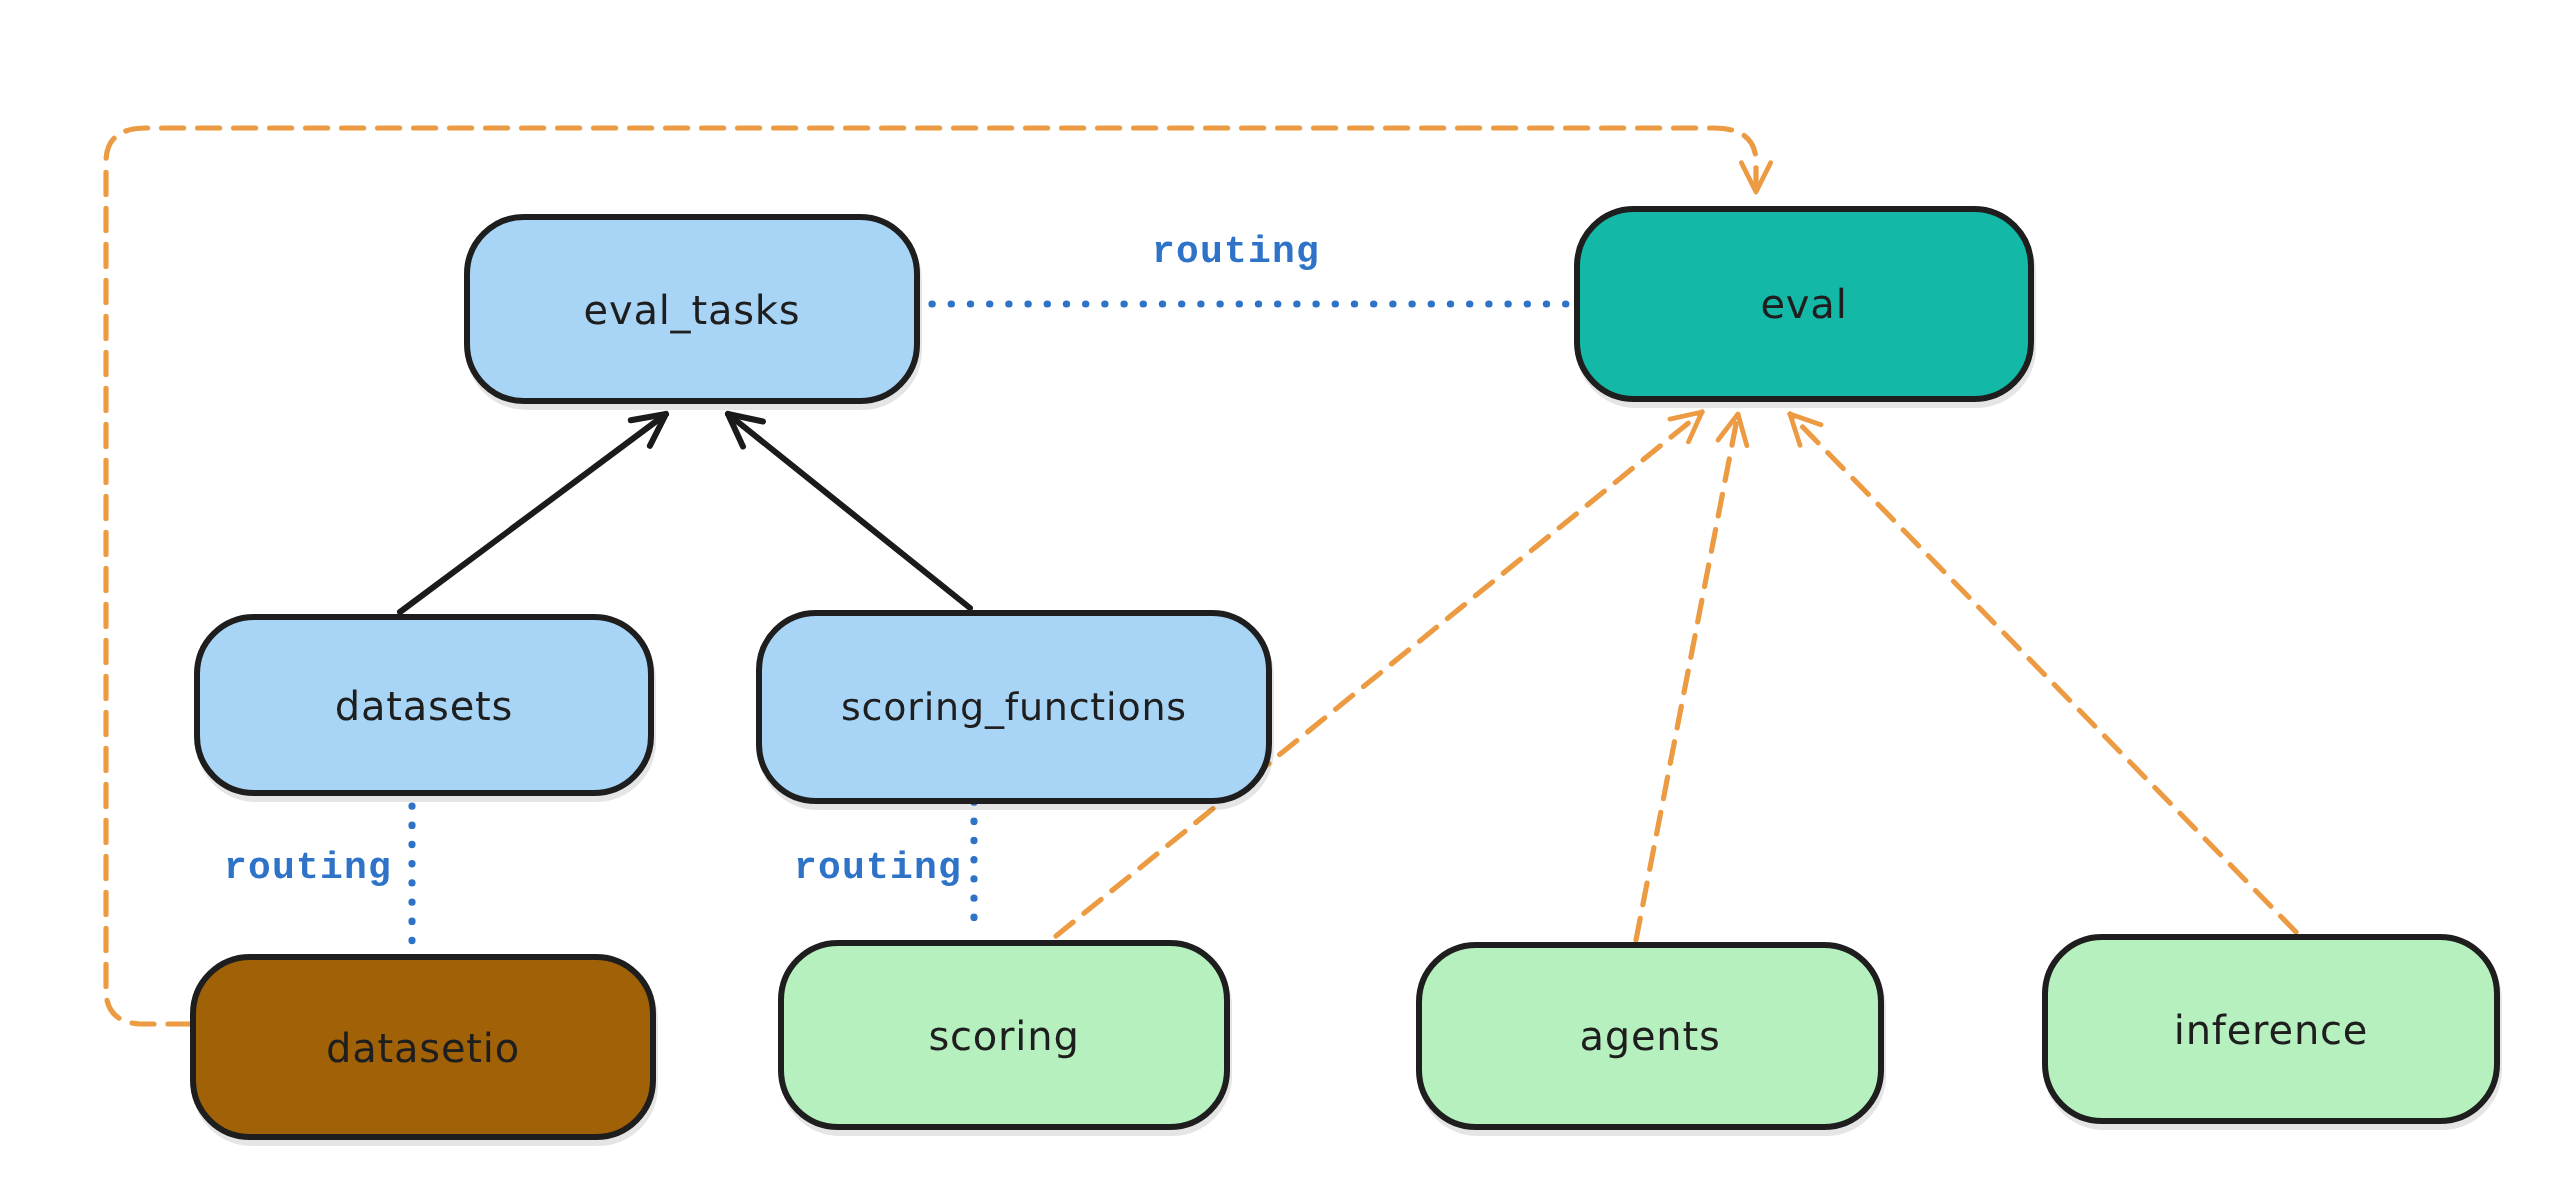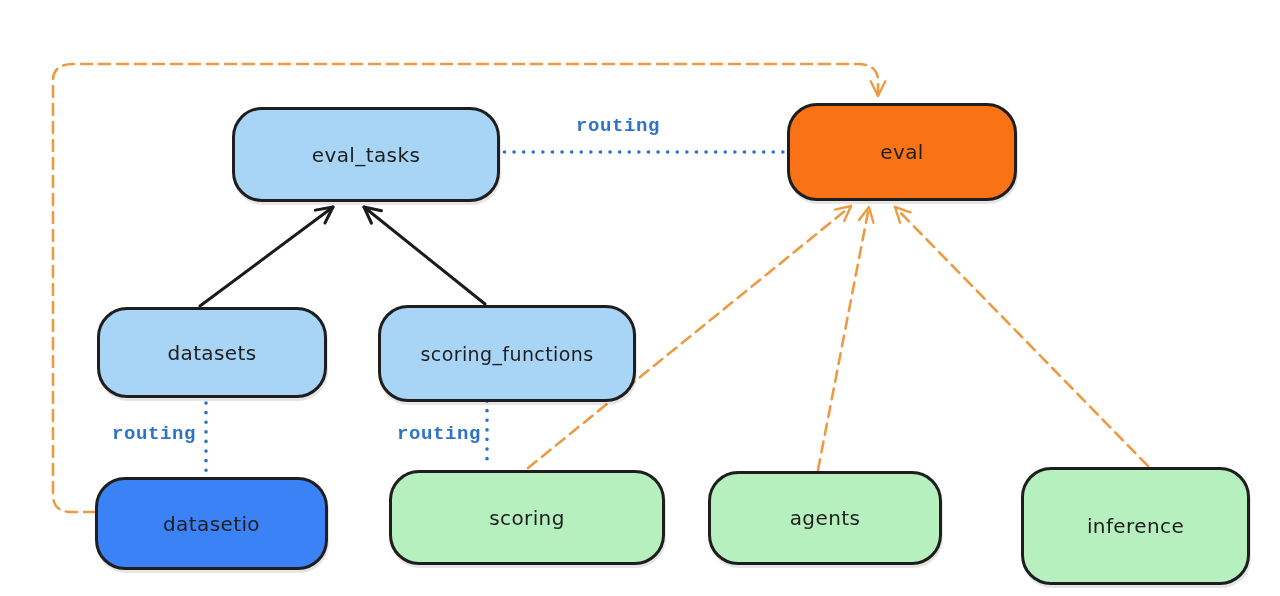--- a/index.html
+++ b/index.html
@@ -19,28 +19,28 @@
   .edge-layer{position:absolute;left:0;top:0;width:1280px;height:596px;}
   .node{
     position:absolute;border:3px solid var(--ink);border-radius:30px;
     display:flex;align-items:center;justify-content:center;
     color:var(--ink);font-size:20px;letter-spacing:0.4px;
     box-shadow:1px 3px 0 rgba(0,0,0,0.10);
     box-sizing:border-box;
   }
   .node span{white-space:nowrap;}
   
-  .n-eval-tasks        {left:232px;top:107px;width:268px;height:95px;}
+  .n-eval-tasks        {left:232px;top:107px;width:228px;height:95px;}
   .n-eval              {left:787px;top:103px;width:230px;height:98px;}
   .n-datasets          {left:97px; top:307px;width:230px;height:91px;text-align:right;}
   .n-scoring-functions {left:378px;top:305px;width:258px;height:97px;font-size:19px;}
   .n-datasetio         {left:95px; top:477px;width:233px;height:93px;}
-  .n-scoring           {left:389px;top:470px;width:276px;height:95px;justify-content:center;}
+  .n-scoring           {left:389px;top:470px;width:226px;height:95px;justify-content:center;}
   .n-agents            {left:708px;top:471px;width:234px;height:94px;justify-content:center;}
-  .n-inference         {left:1021px;top:467px;width:229px;height:118px;}
+  .n-inference         {left:1021px;top:467px;width:229px;height:95px;}
   .edge-label{
     position:absolute;color:var(--routing-blue);
     font-size:19px;font-weight:600;letter-spacing:0.6px;
     text-align:center;white-space:nowrap;font-family:Liberation Mono, monospace;
   }
   .l-routing-top {left:572px;top:115px;width:92px;}
   .l-routing-left{left:112px;top:423px;width:84px;}
   .l-routing-mid {left:393px;top:423px;width:92px;}
   .e-black {fill:none;stroke:var(--edge-black);stroke-width:3;stroke-linecap:round;}
   .e-dotted{fill:none;stroke:var(--routing-blue);stroke-width:3.6;stroke-linecap:round;stroke-dasharray:0.1 9.5;}
@@ -71,30 +71,30 @@
 
     <path class="e-orange" d="M 95 512 L 70 512 Q 53 511 53 495 L 53 81 Q 53 64 73 64 L 857 64 Q 878 64 878 81 L 878 96" marker-end="url(#arrow-orange)"></path>
     <path class="e-orange" d="M 528 468 L 851 206" marker-end="url(#arrow-orange)"></path>
     <path class="e-orange" d="M 818 470 L 869 207" marker-end="url(#arrow-orange)"></path>
     <path class="e-orange" d="M 1148 466 L 895 207" marker-end="url(#arrow-orange)"></path>
   </svg>
 
   <div class="node n-eval-tasks" style="background: rgb(168, 212, 246);">
     <span>eval_tasks</span>
   </div>
-  <div class="node n-eval" style="background: #f97316;">
+  <div class="node n-eval" style="background: #14b8a6;">
     <span>eval</span>
   </div>
   <div class="node n-datasets" style="background: rgb(168, 212, 246);">
     <span>datasets</span>
   </div>
   <div class="node n-scoring-functions" style="background: rgb(168, 212, 246);">
     <span>scoring_functions</span>
   </div>
-  <div class="node n-datasetio" style="background: #3b82f6;">
+  <div class="node n-datasetio" style="background: #a16207;">
     <span>datasetio</span>
   </div>
   <div class="node n-scoring" style="background: rgb(182, 240, 191);">
     <span>scoring</span>
   </div>
   <div class="node n-agents" style="background: rgb(182, 240, 191);">
     <span>agents</span>
   </div>
   <div class="node n-inference" style="background: rgb(182, 240, 191);">
     <span>inference</span>

